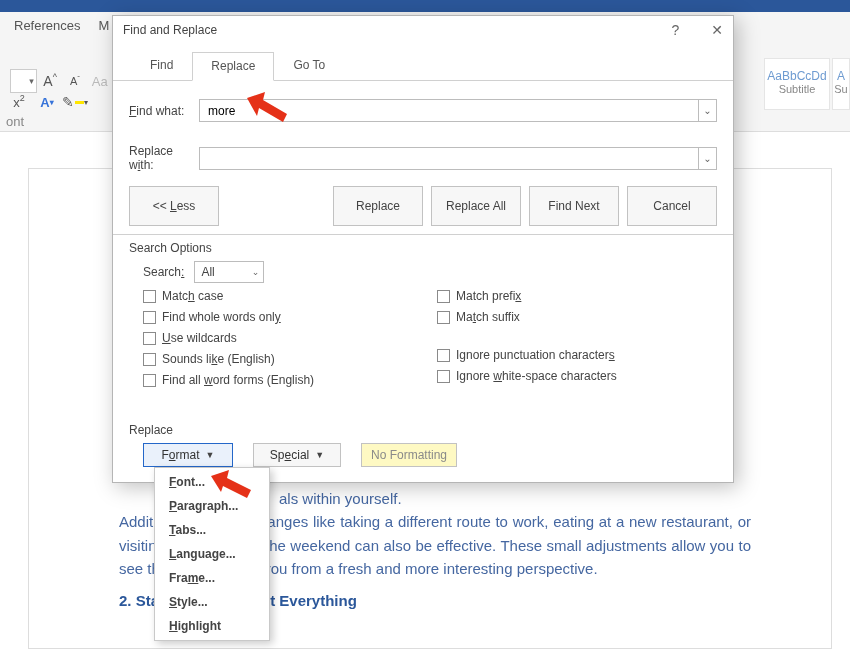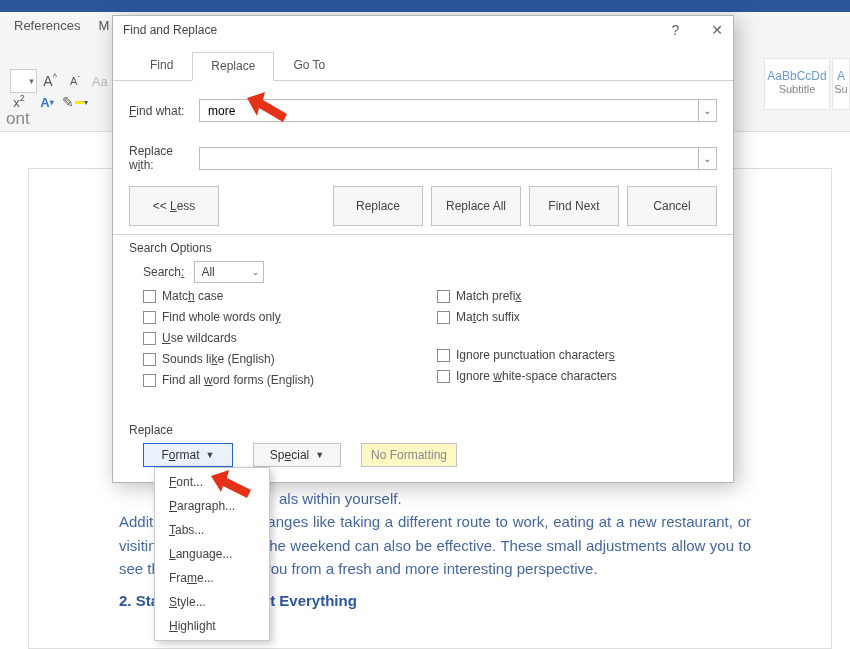--- a/index.html
+++ b/index.html
@@ -4,21 +4,21 @@
 <style>
   * { box-sizing: border-box; font-family: "Segoe UI", Tahoma, sans-serif; }
   body { margin:0; width:850px; height:649px; overflow:hidden; background:#fff; position:relative; }
 
   
   .blue-strip { position:absolute; left:0; top:0; width:850px; height:12px; background:#2b579a; }
   .ribbon { position:absolute; left:0; top:12px; width:850px; height:120px; background:#f5f5f5; border-bottom:1px solid #ddd; }
   .ribbon-tabs { display:flex; gap:18px; padding:6px 14px; font-size:13px; color:#555; }
   .ribbon-body { display:flex; align-items:center; padding:4px 10px 0 10px; gap:2px; height:80px;}
   .rb-btn { width:26px; height:24px; display:inline-flex; align-items:center; justify-content:center; color:#555; font-size:13px; }
-  .rb-group-label { position:absolute; bottom:2px; left:6px; font-size:17px; color:#888; }
+  .rb-group-label { position:absolute; bottom:2px; left:6px; font-size:13px; color:#888; }
   .styles-box { position:absolute; right:0; top:46px; display:flex; gap:2px; }
   .style-cell { width:66px; height:52px; border:1px solid #e5e5e5; background:#fff; text-align:center; font-size:11px; color:#888; padding-top:10px; overflow:hidden;}
   .style-cell .sample { color:#6e9bd1; font-size:12px; }
 
   
   .page { position:absolute; left:28px; top:168px; width:804px; height:481px; background:#fff; border:1px solid #ddd; padding:60px 80px 40px 90px; }
   .doc-text { font-size:15px; color:#4567a1; line-height:1.55; text-align:justify; }
   .heading2 { color:#2b579a; font-weight:600; font-size:15px; margin-top:12px; }
 
   
@@ -47,21 +47,21 @@
   .chk .box { width:13px; height:13px; border:1px solid #8a8a8a; background:#fff;}
   .replace-sect { margin-top:36px; }
   .bottom-btns { display:flex; gap:20px; margin-top:6px; padding-left:14px; align-items:center;}
   .btn-dd { min-width:90px; height:24px; border:1px solid #2467c9; background:#eaf1fb; font-size:12px; color:#333; display:inline-flex; align-items:center; justify-content:center; gap:6px;}
   .btn-dd2 { min-width:88px; height:24px; border:1px solid #c2c2c2; background:#f7f7f7; font-size:12px; color:#333; display:inline-flex; align-items:center; justify-content:center; gap:6px;}
   .btn-plain { min-width:96px; height:24px; border:1px solid #c2c2c2; background:#fef9c3; font-size:12px; color:#8a8a8a; display:inline-flex; align-items:center; justify-content:center;}
   .caret { font-size:9px; color:#444;}
   .u { text-decoration:underline; }
 
   
-  .menu { position:absolute; left:154px; top:467px; width:116px; background:#fff; border:1px solid #c9c9c9; box-shadow:3px 3px 8px rgba(0,0,0,.2); padding:2px 0; }
+  .menu { position:absolute; left:154px; top:467px; width:116px; background:#fff; border:1px solid #c9c9c9; box-shadow:3px 3px 8px rgba(0,0,0,.2); padding:2px 0;font-weight:bold; }
   .menu-item { padding:5px 14px; font-size:12px; color:#444; cursor:default;}
 
   
   .arrow { position:absolute; }
   .arrow svg { display:block; }
 </style>
 </head>
 <body>
 
 <div class="blue-strip"></div>

